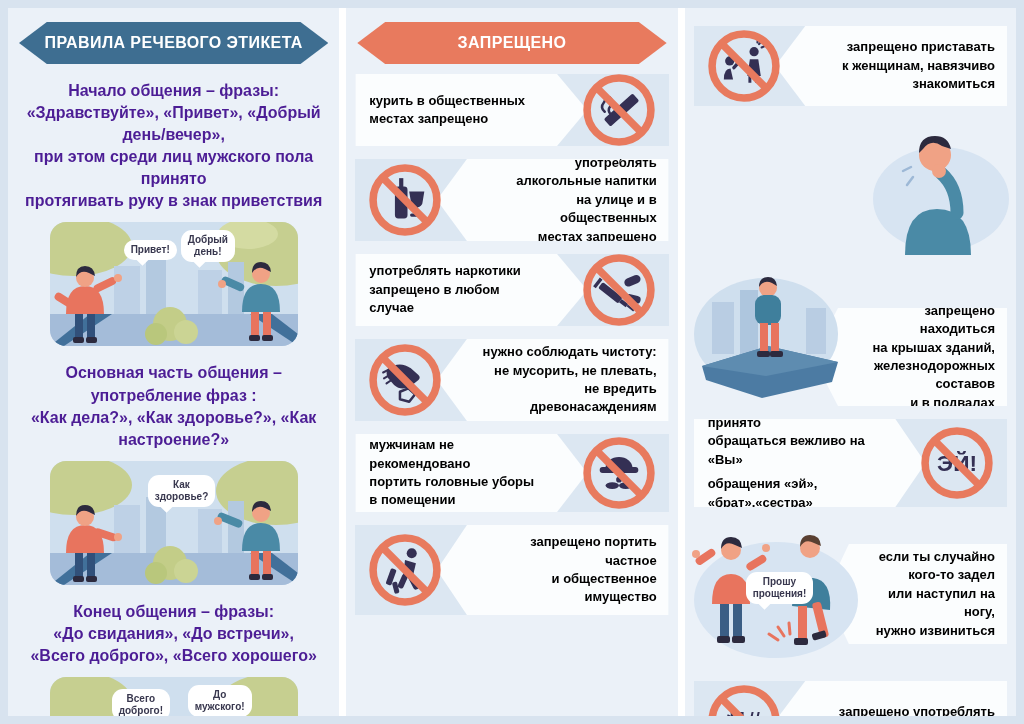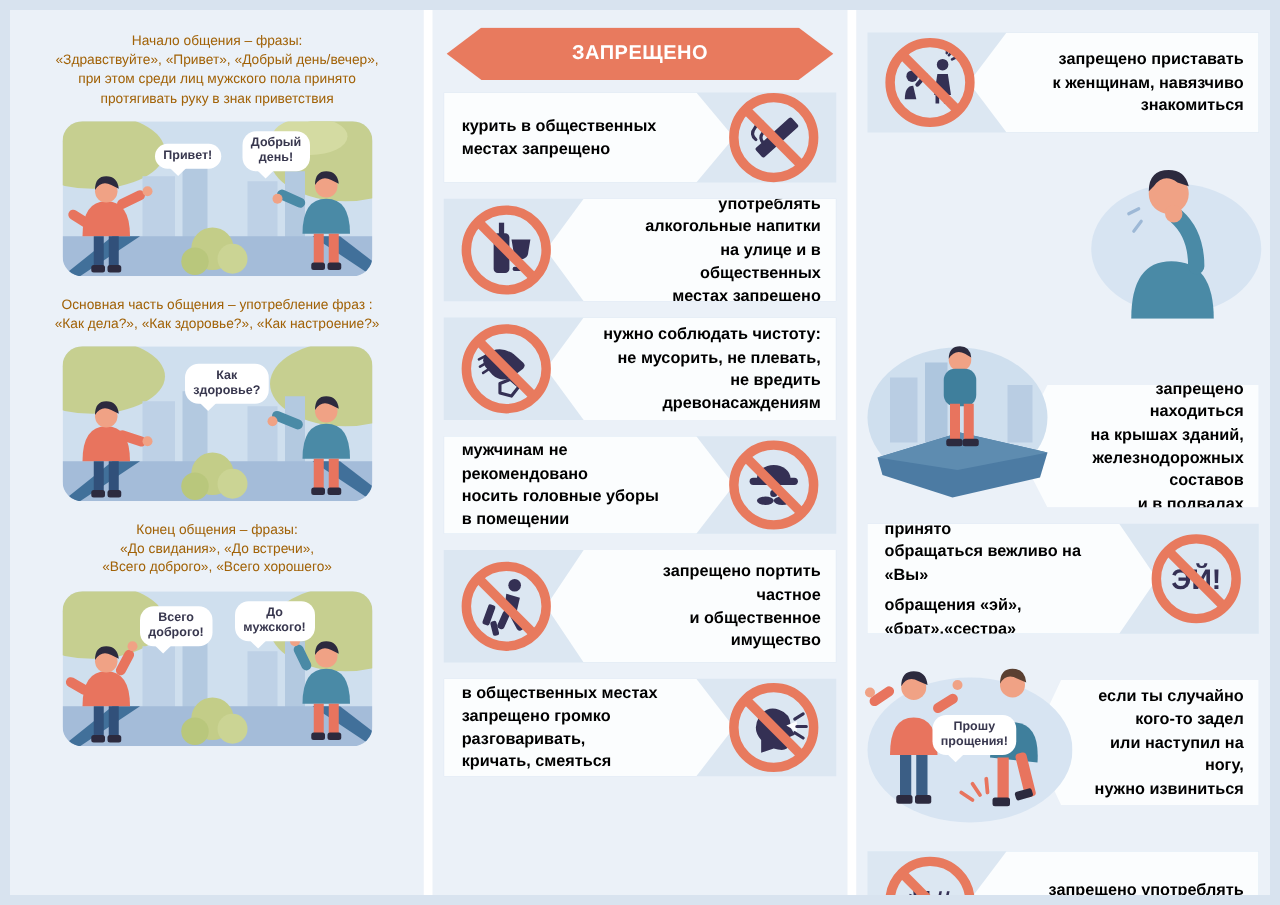--- a/index.html
+++ b/index.html
@@ -8,22 +8,22 @@
   .gutterwrap{flex:1;display:flex;gap:7px;background:#ffffff;}
   .col{flex:1;background:#ebf1f8;position:relative;box-sizing:border-box;
     padding:12px 9px 10px;display:flex;flex-direction:column;overflow:hidden;}
   
   .hdr{height:42px;flex:0 0 42px;display:flex;align-items:center;justify-content:center;
     color:#fff;font-weight:800;font-size:16px;letter-spacing:.4px;margin:2px 2px 10px;
     clip-path:polygon(0 50%,9% 0,91% 0,100% 50%,91% 100%,9% 100%);white-space:nowrap;}
   .hdr.blue{background:#3e6e91;}
   .hdr.coral{background:#e87a5e;}
   
-  .para{margin:6px 2px 8px;text-align:center;font-size:11px;line-height:1.38;font-weight:400;
-    color:#a16207;white-space:pre-line;}
+  .para{margin:6px 2px 8px;text-align:center;font-size:16px;line-height:1.38;font-weight:700;
+    color:#4c1d95;white-space:pre-line;}
   .illus{width:248px;height:124px;border-radius:16px;overflow:hidden;position:relative;
     margin:2px auto 10px;flex:0 0 auto;}
   .scenesvg{position:absolute;inset:0;width:100%;height:100%;}
   .bub{position:absolute;background:#fff;border-radius:11px;font-size:10px;font-weight:700;
     color:#38374e;padding:4px 7px;text-align:center;white-space:pre-line;line-height:1.2;z-index:2;}
   .bub:after{content:"";position:absolute;bottom:-4px;left:14px;width:9px;height:9px;
     background:#fff;transform:rotate(45deg);}
   
   .prow{position:relative;flex:0 0 auto;margin-bottom:13px;background:#dce7f2;
     display:flex;align-items:center;overflow:visible;}
@@ -43,20 +43,23 @@
   .rillus{position:absolute;z-index:1;}
   .sparktxt{font-weight:800;}
 </style>
 </head>
 <body>
 
 <div class="poster">
 <div class="gutterwrap">
 
   <div class="col">
+    <div class="hdr blue">
+      <span>ПРАВИЛА РЕЧЕВОГО ЭТИКЕТА</span>
+    </div>
 
     <p class="para">Начало общения – фразы:
 «Здравствуйте», «Привет», «Добрый день/вечер»,
 при этом среди лиц мужского пола принято
 протягивать руку в знак приветствия</p>
 
     <div class="illus">
       <svg class="scenesvg" viewBox="0 0 248 124" preserveAspectRatio="none">
         <rect width="248" height="124" fill="#cfdfee"></rect>
         <ellipse cx="24" cy="24" rx="58" ry="30" fill="#c6cf90"></ellipse>
@@ -90,21 +93,21 @@
           <path d="M192,90 q0,-28 19,-28 q19,0 19,28 z" fill="#4a8aa6"></path>
           <circle cx="211" cy="52" r="9" fill="#f0a285"></circle>
           <path d="M202,51 q0,-11 9,-11 q9,0 10,10 l-6,-3 q-8,-4 -13,4 z" fill="#2c2a3e"></path>
           <rect x="201" y="90" width="8" height="25" fill="#e8745e"></rect>
           <rect x="213" y="90" width="8" height="25" fill="#e8745e"></rect>
           <rect x="199" y="113" width="11" height="6" rx="2" fill="#2c2a3e"></rect>
           <rect x="212" y="113" width="11" height="6" rx="2" fill="#2c2a3e"></rect>
         </g>
       </svg>
       <div class="bub" style="left:74px;top:18px">Привет!</div>
-      <div class="bub" style="left:144px;top:8px">Добрый
+      <div class="bub" style="left:131px;top:8px">Добрый
 день!</div>
     </div>
 
     <p class="para">Основная часть общения  –  употребление фраз :
 «Как дела?», «Как здоровье?», «Как настроение?»</p>
 
     <div class="illus">
       <svg class="scenesvg" viewBox="0 0 248 124" preserveAspectRatio="none">
         <rect width="248" height="124" fill="#cfdfee"></rect>
         <ellipse cx="24" cy="24" rx="58" ry="30" fill="#c6cf90"></ellipse>
@@ -234,20 +237,42 @@
             <path d="M55,40 h18 l-2,12 a7,7 0 0 1 -14,0 z"></path>
             <rect x="62" y="54" width="3" height="12"></rect>
             <rect x="56" y="66" width="15" height="4" rx="2"></rect>
           </g>
           <circle cx="50" cy="50" r="38" fill="none" stroke="#e87a5e" stroke-width="9"></circle>
           <line x1="24" y1="24" x2="76" y2="76" stroke="#e87a5e" stroke-width="9"></line>
         </svg>
       </div>
     </div>
 
+    <div class="prow" style="height:72px">
+      <div class="pban tipR">
+        <div class="ptext al">употреблять наркотики
+запрещено в любом случае</div>
+      </div>
+      <div class="sign posR">
+        <svg viewBox="0 0 100 100">
+          <g fill="#343054">
+            <g transform="rotate(38 44 56)">
+              <rect x="24" y="52" width="30" height="9" rx="2"></rect>
+              <rect x="54" y="54" width="10" height="5"></rect>
+              <rect x="18" y="50" width="4" height="13"></rect>
+              <line x1="64" y1="56" x2="74" y2="56" stroke="#343054" stroke-width="2.5"></line>
+            </g>
+            <rect x="56" y="34" width="20" height="10" rx="5" transform="rotate(-22 66 39)"></rect>
+            <rect x="58" y="56" width="18" height="9" rx="4.5" transform="rotate(14 67 60)"></rect>
+          </g>
+          <circle cx="50" cy="50" r="38" fill="none" stroke="#e87a5e" stroke-width="9"></circle>
+          <line x1="24" y1="24" x2="76" y2="76" stroke="#e87a5e" stroke-width="9"></line>
+        </svg>
+      </div>
+    </div>
 
     <div class="prow" style="height:82px">
       <div class="pban tipL">
         <div class="ptext ar">нужно соблюдать чистоту:
 не мусорить, не плевать,
 не вредить древонасаждениям</div>
       </div>
       <div class="sign posL">
         <svg viewBox="0 0 100 100">
           <g fill="#343054">
@@ -257,21 +282,21 @@
           </g>
           <circle cx="50" cy="50" r="38" fill="none" stroke="#e87a5e" stroke-width="9"></circle>
           <line x1="24" y1="24" x2="76" y2="76" stroke="#e87a5e" stroke-width="9"></line>
         </svg>
       </div>
     </div>
 
     <div class="prow" style="height:78px">
       <div class="pban tipR">
         <div class="ptext al">мужчинам не рекомендовано
-носить головные уборы
+портить головные уборы
 в помещении</div>
       </div>
       <div class="sign posR">
         <svg viewBox="0 0 100 100">
           <g fill="#343054">
             <path d="M34,44 a16,13 0 0 1 32,0 z"></path>
             <rect x="27" y="43" width="46" height="7" rx="3.5"></rect>
             <circle cx="50" cy="58" r="3.4"></circle>
             <ellipse cx="42" cy="65" rx="8" ry="4"></ellipse>
             <ellipse cx="58" cy="65" rx="8" ry="4"></ellipse>
@@ -296,38 +321,20 @@
             <rect x="57" y="56" width="7" height="18" rx="3" transform="rotate(-28 60 65)"></rect>
             <rect x="30" y="48" width="7" height="20" rx="2" transform="rotate(20 33 58)"></rect>
             <rect x="36" y="64" width="6" height="14" rx="2" transform="rotate(-14 39 71)"></rect>
           </g>
           <circle cx="50" cy="50" r="38" fill="none" stroke="#e87a5e" stroke-width="9"></circle>
           <line x1="24" y1="24" x2="76" y2="76" stroke="#e87a5e" stroke-width="9"></line>
         </svg>
       </div>
     </div>
 
-    <div class="prow" style="height:78px">
-      <div class="pban tipR">
-        <div class="ptext al">в общественных местах
-запрещено громко разговаривать,
-кричать, смеяться</div>
-      </div>
-      <div class="sign posR">
-        <svg viewBox="0 0 100 100">
-          <g fill="#343054">
-            <path d="M38,74 v-12 q-9,-10 -2,-22 q7,-11 19,-7 q12,4 11,17 l4,7 -5,2 v7 q-2,7 -11,5 l-4,-1 z"></path>
-            <polygon points="62,48 72,44 72,54" fill="#fbfdfe"></polygon>
-            <path d="M70,42 l8,-5 M72,49 h9 M70,55 l8,5" stroke="#343054" stroke-width="3" stroke-linecap="round"></path>
-          </g>
-          <circle cx="50" cy="50" r="38" fill="none" stroke="#e87a5e" stroke-width="9"></circle>
-          <line x1="24" y1="24" x2="76" y2="76" stroke="#e87a5e" stroke-width="9"></line>
-        </svg>
-      </div>
-    </div>
   </div>
 
   <div class="col">
 
     <div class="prow" style="height:80px;margin-top:6px">
       <div class="pban tipL">
         <div class="ptext ar">запрещено приставать
 к женщинам, навязчиво
 знакомиться</div>
       </div>

